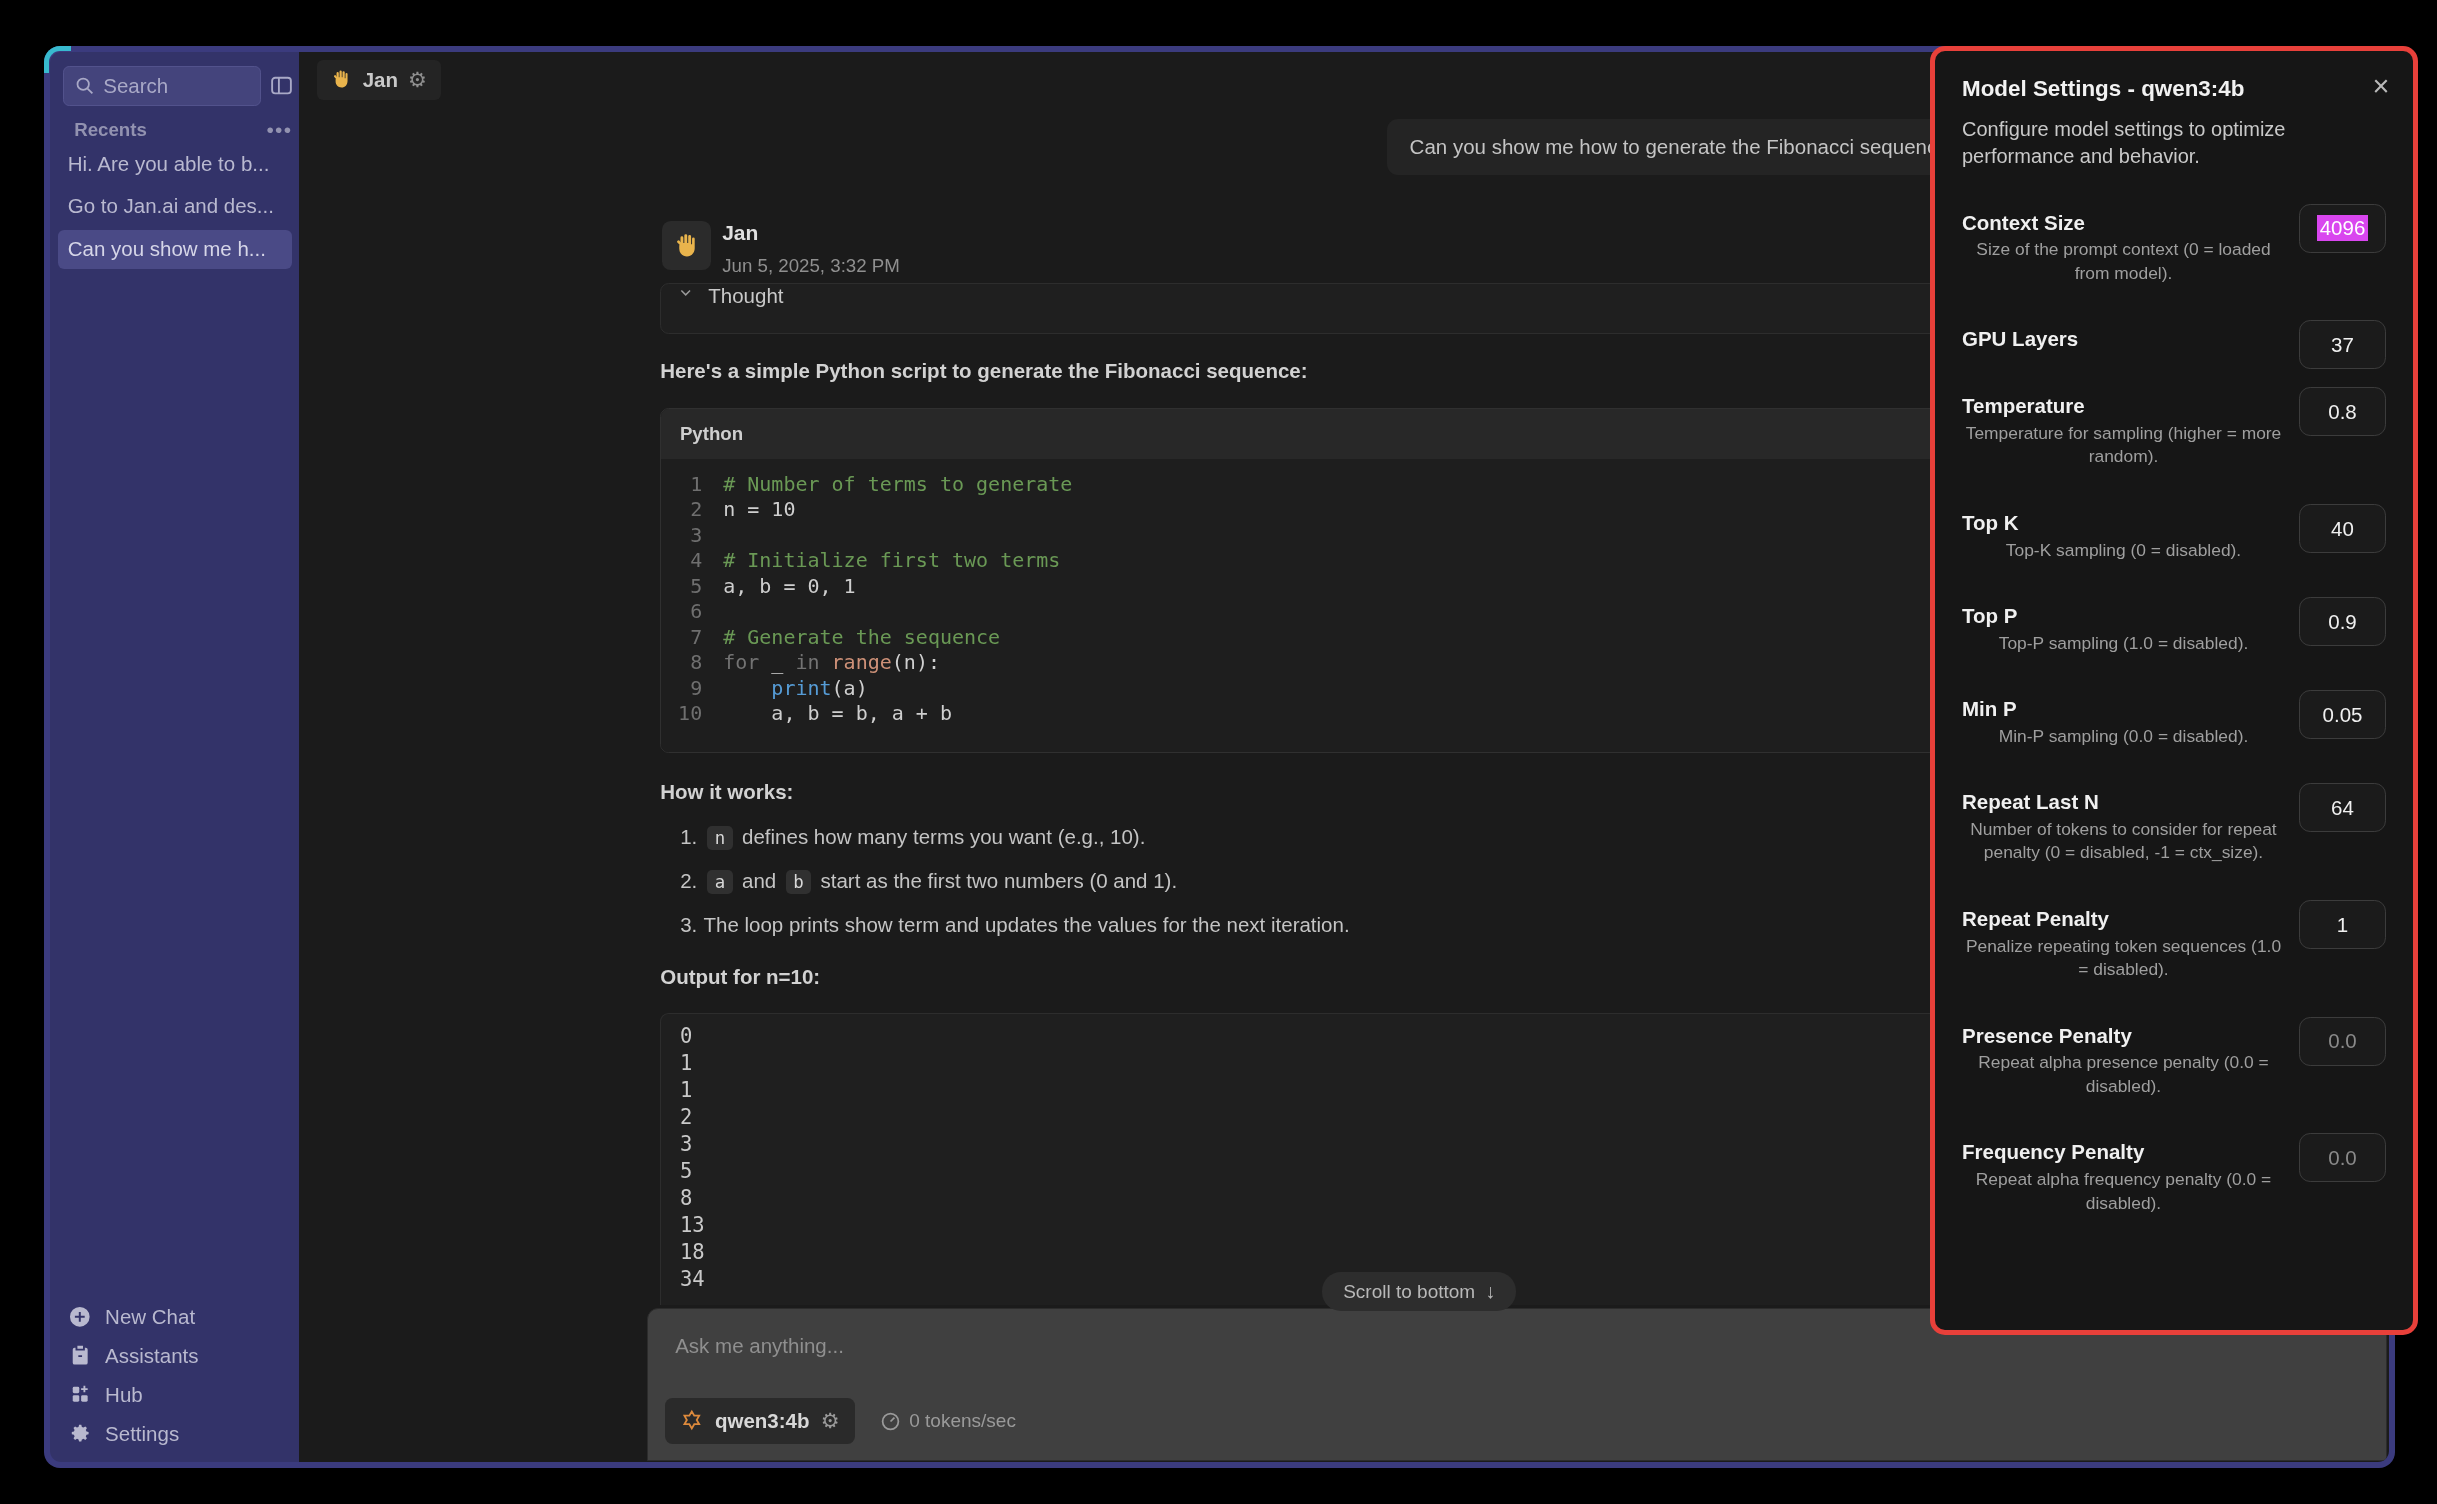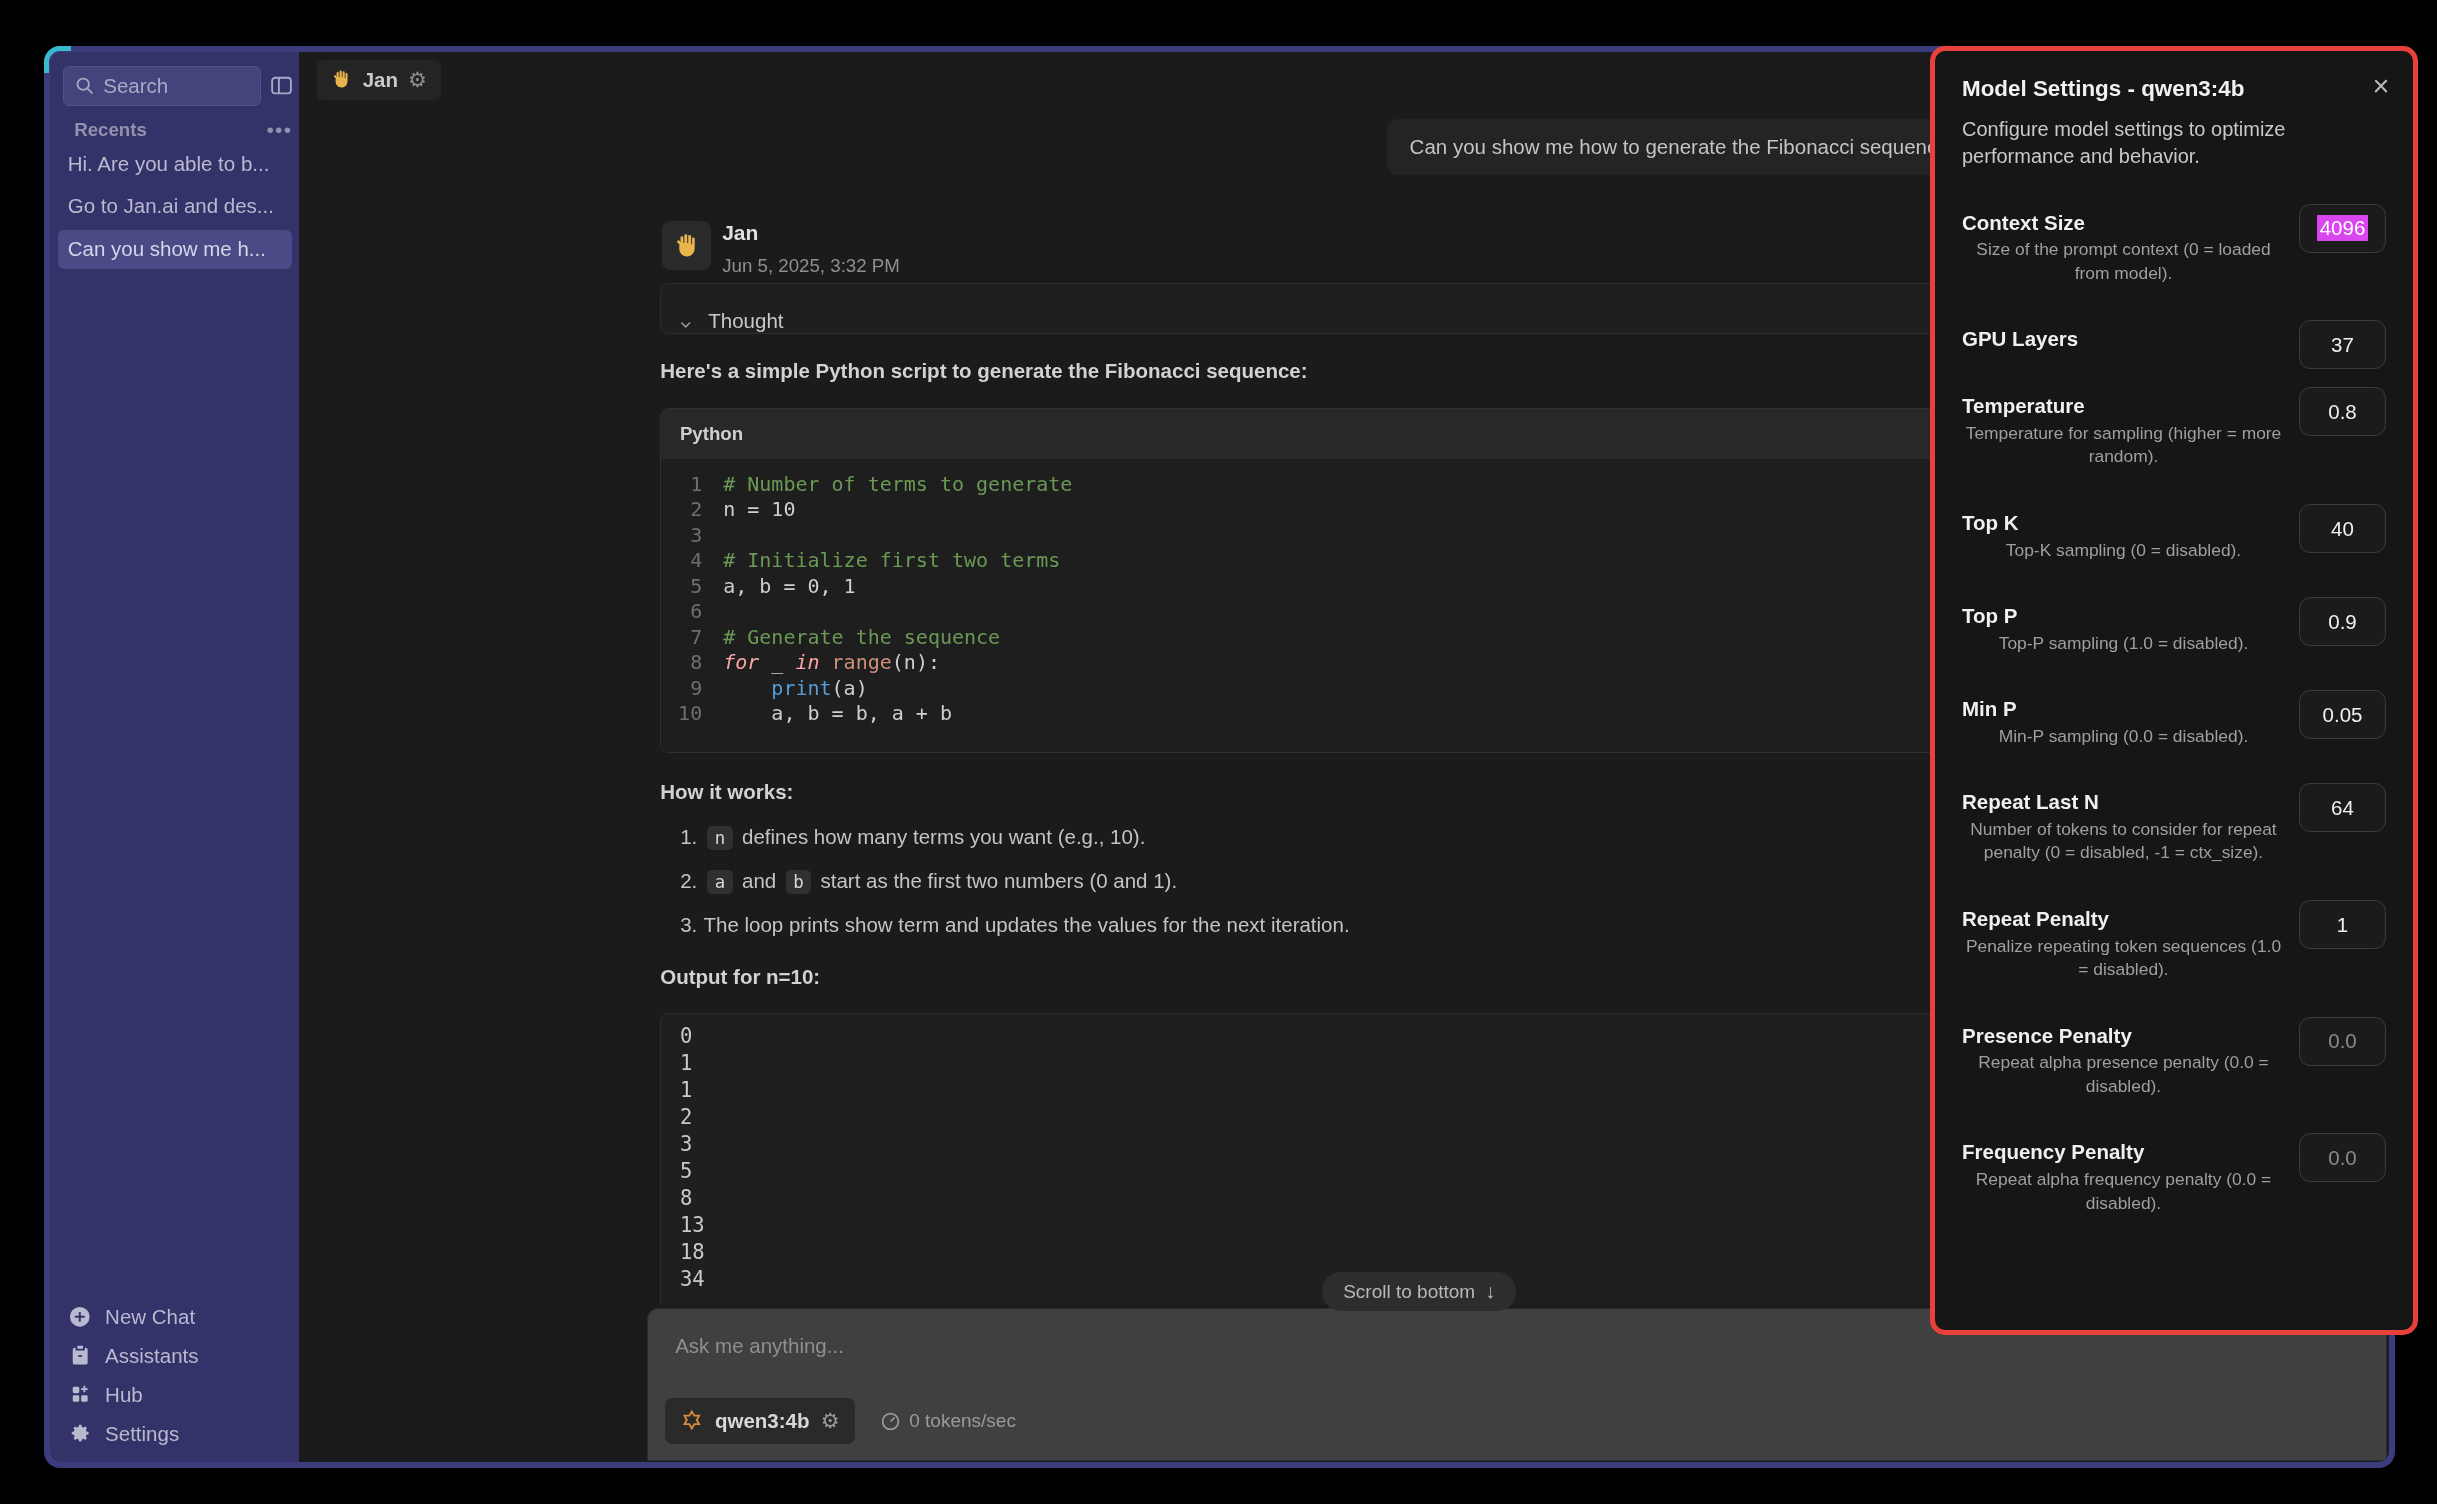--- a/index.html
+++ b/index.html
@@ -49,34 +49,34 @@
                  border-radius:11.2px; display:flex; align-items:center; padding:0 22.4px; }
   .user-bubble span { font-size:20.5px; color:#c4c4c4; white-space:nowrap; }
 
   .avatar { position:absolute; left:363px; top:169px; width:49px; height:49px; background:#2b2b2b;
             border-radius:8.7px; display:flex; align-items:center; justify-content:center; }
   .assistant-name { position:absolute; left:423px; top:169px; font-size:21px; font-weight:bold; color:#e0e0e0; }
   .assistant-time { position:absolute; left:423px; top:203px; font-size:18.7px; color:#8f8f8f; }
 
   .thought-box { position:absolute; left:361px; top:231px; width:1728px; height:51px;
                  border:1.2px solid #2d2d2d; background:#1f1f1f; border-radius:8.7px;
-                 display:flex; align-items:flex-end; gap:13.7px; padding:0 16px; }
+                 display:flex; align-items:flex-start; gap:13.7px; padding:0 16px; }
   .thought-label { font-size:20.5px; color:#c9c9c9; }
 
   .intro-text { position:absolute; left:361px; top:307px; font-size:20.5px; font-weight:bold; color:#d2d2d2; }
 
   .code-block { position:absolute; left:361px; top:356px; width:1728px; border-radius:8.7px; overflow:hidden;
                 border:0.6px solid #303030; }
   .code-header { height:50px; background:#282828; display:flex; align-items:center; padding:0 18.7px; }
   .code-lang { font-size:18.7px; font-weight:bold; color:#cfcfcf; }
   .code-body { background:#1e1e1e; padding:12.4px 0 25px 0; }
   .code-line { display:flex; height:25.5px; line-height:25.5px; font-family:"DejaVu Sans Mono", monospace; font-size:20px; }
   .ln { width:62px; text-align:right; color:#6f6f6f; flex:0 0 auto; padding-right:21px; }
   .code-text { white-space:pre; color:#cfcfcf; }
-  .tok-comment { color:#6a9955; } .tok-kw { color:#fca5a5;font-style:italic; } .tok-bi { color:#ce9178; }
+  .tok-comment { color:#6a9955; } .tok-kw { color:#737373; } .tok-bi { color:#ce9178; }
   .tok-fn { color:#569cd6; } .tok-plain { color:#cfcfcf; }
 
   .how-heading { position:absolute; left:361px; top:728px; font-size:20.5px; font-weight:bold; color:#d2d2d2; }
   .steps { position:absolute; left:381px; top:771px; width:1493px; }
   .step { display:flex; align-items:center; gap:6.2px; margin-bottom:17px; height:27px; font-size:20.5px; color:#c4c4c4; }
   .chip { font-family:"DejaVu Sans Mono", monospace; font-size:17.4px; background:#303030; color:#d8d8d8;
           border-radius:5px; padding:1.9px 7.5px; margin:0 3.7px; }
 
   .output-heading { position:absolute; left:361px; top:913px; font-size:20.5px; font-weight:bold; color:#d2d2d2; }
   .output-block { position:absolute; left:361px; top:961px; width:1728px; height:292px; background:#1f1f1f;

